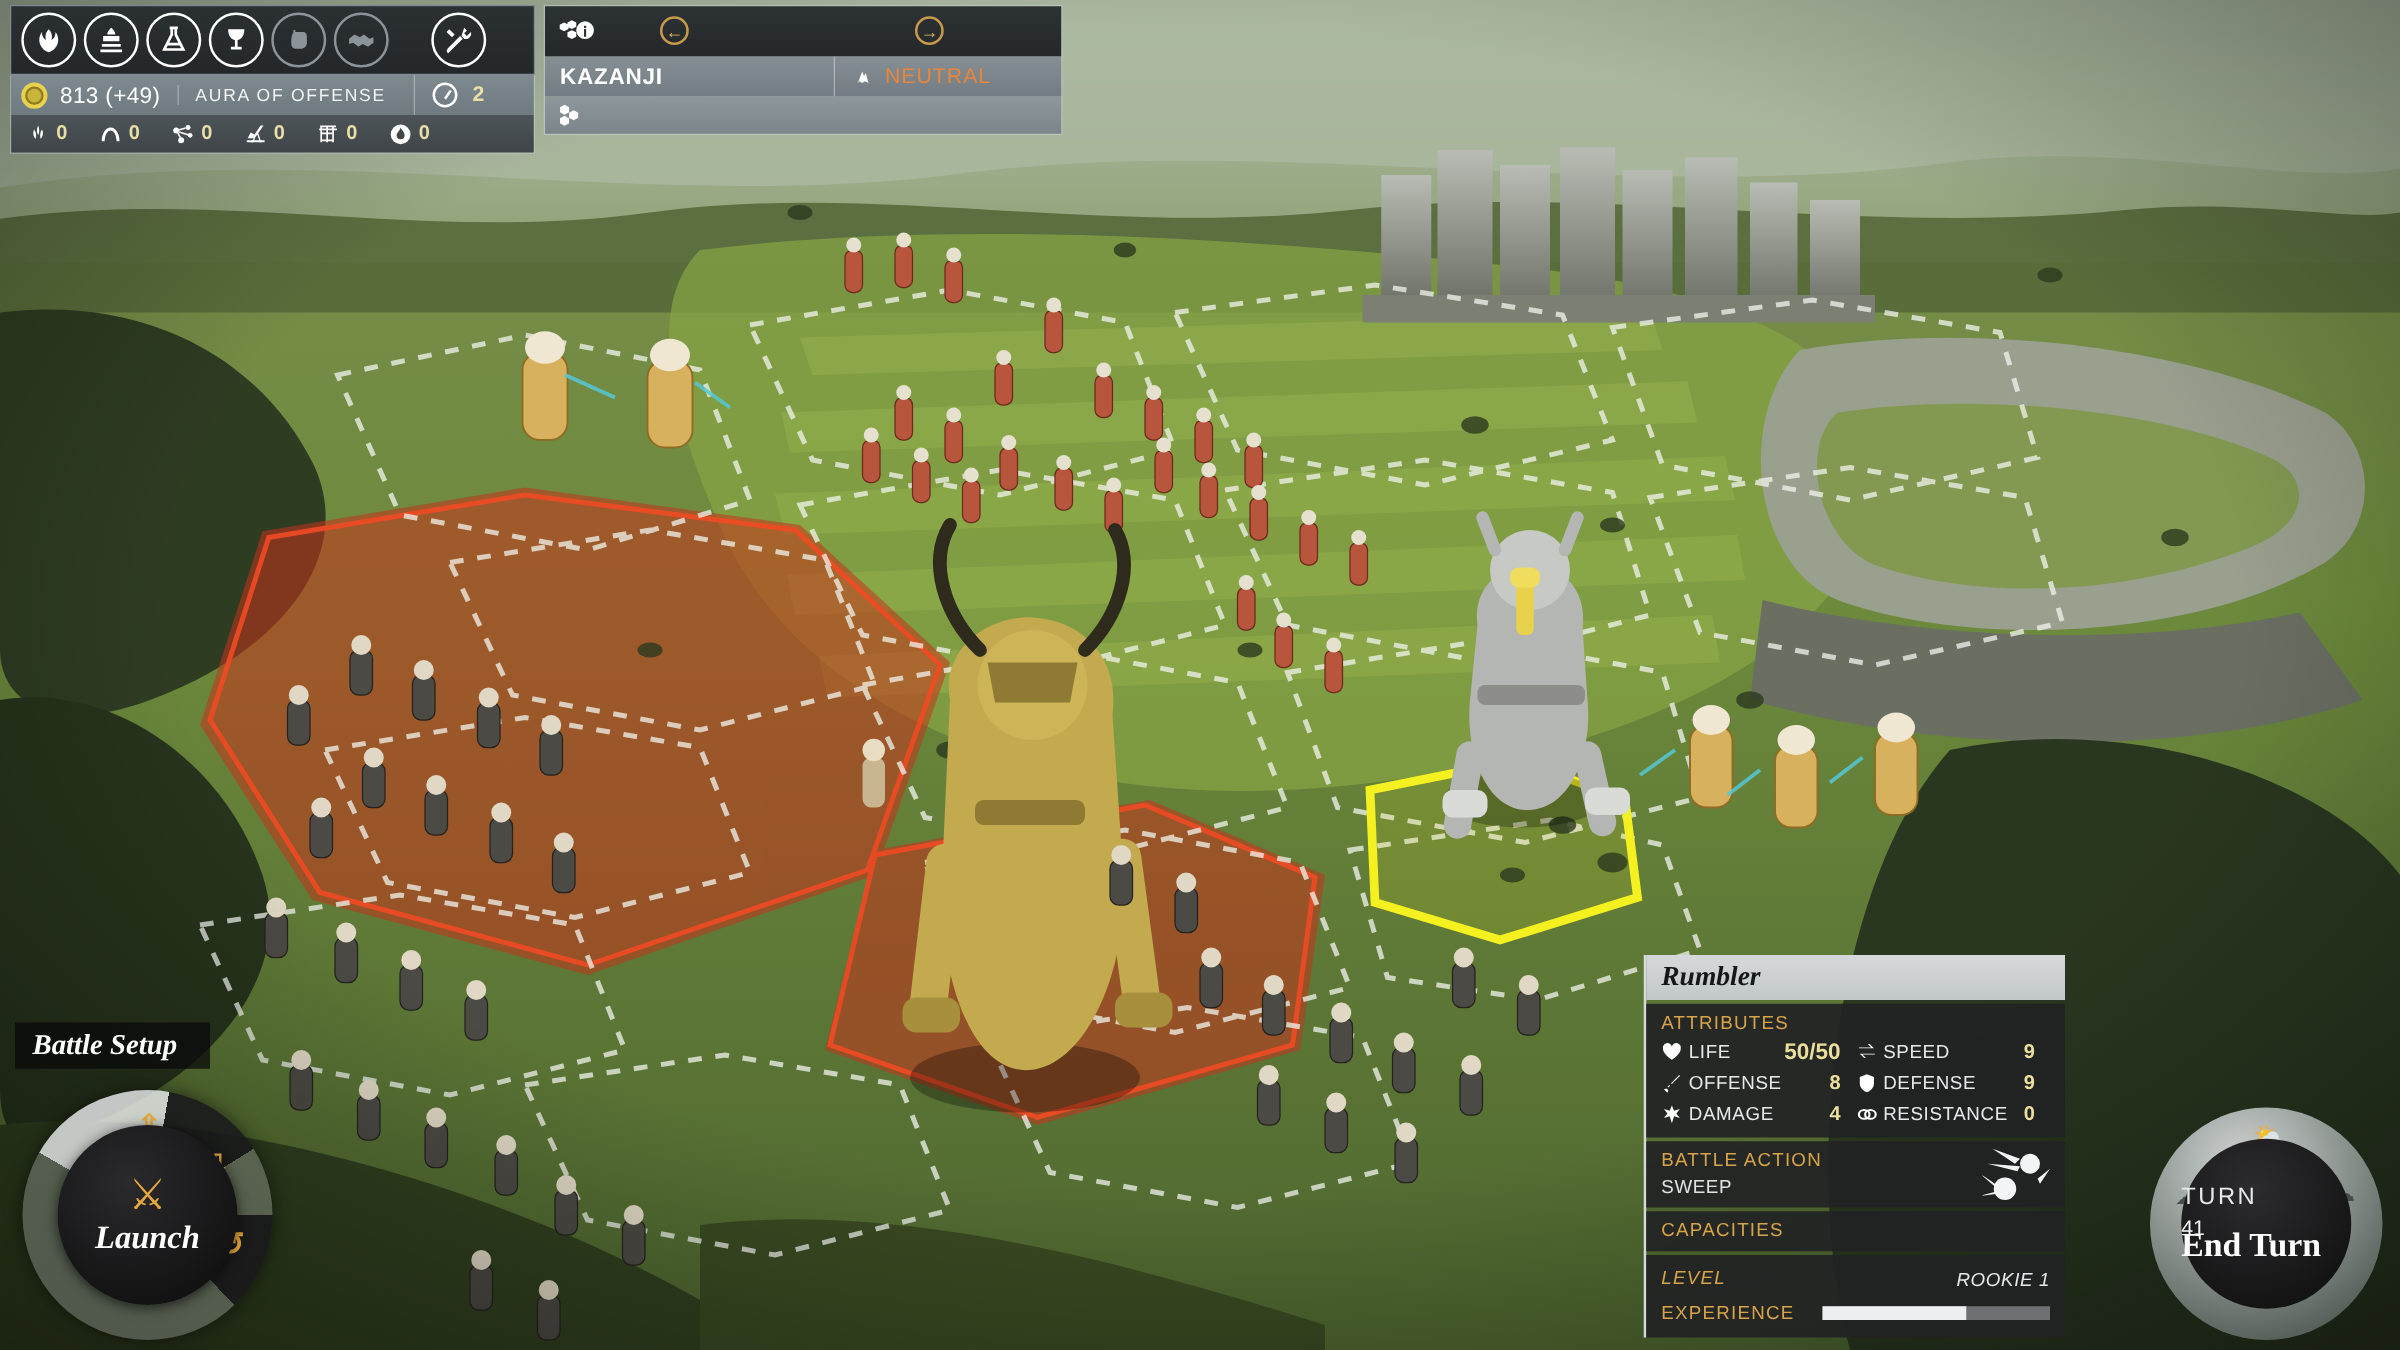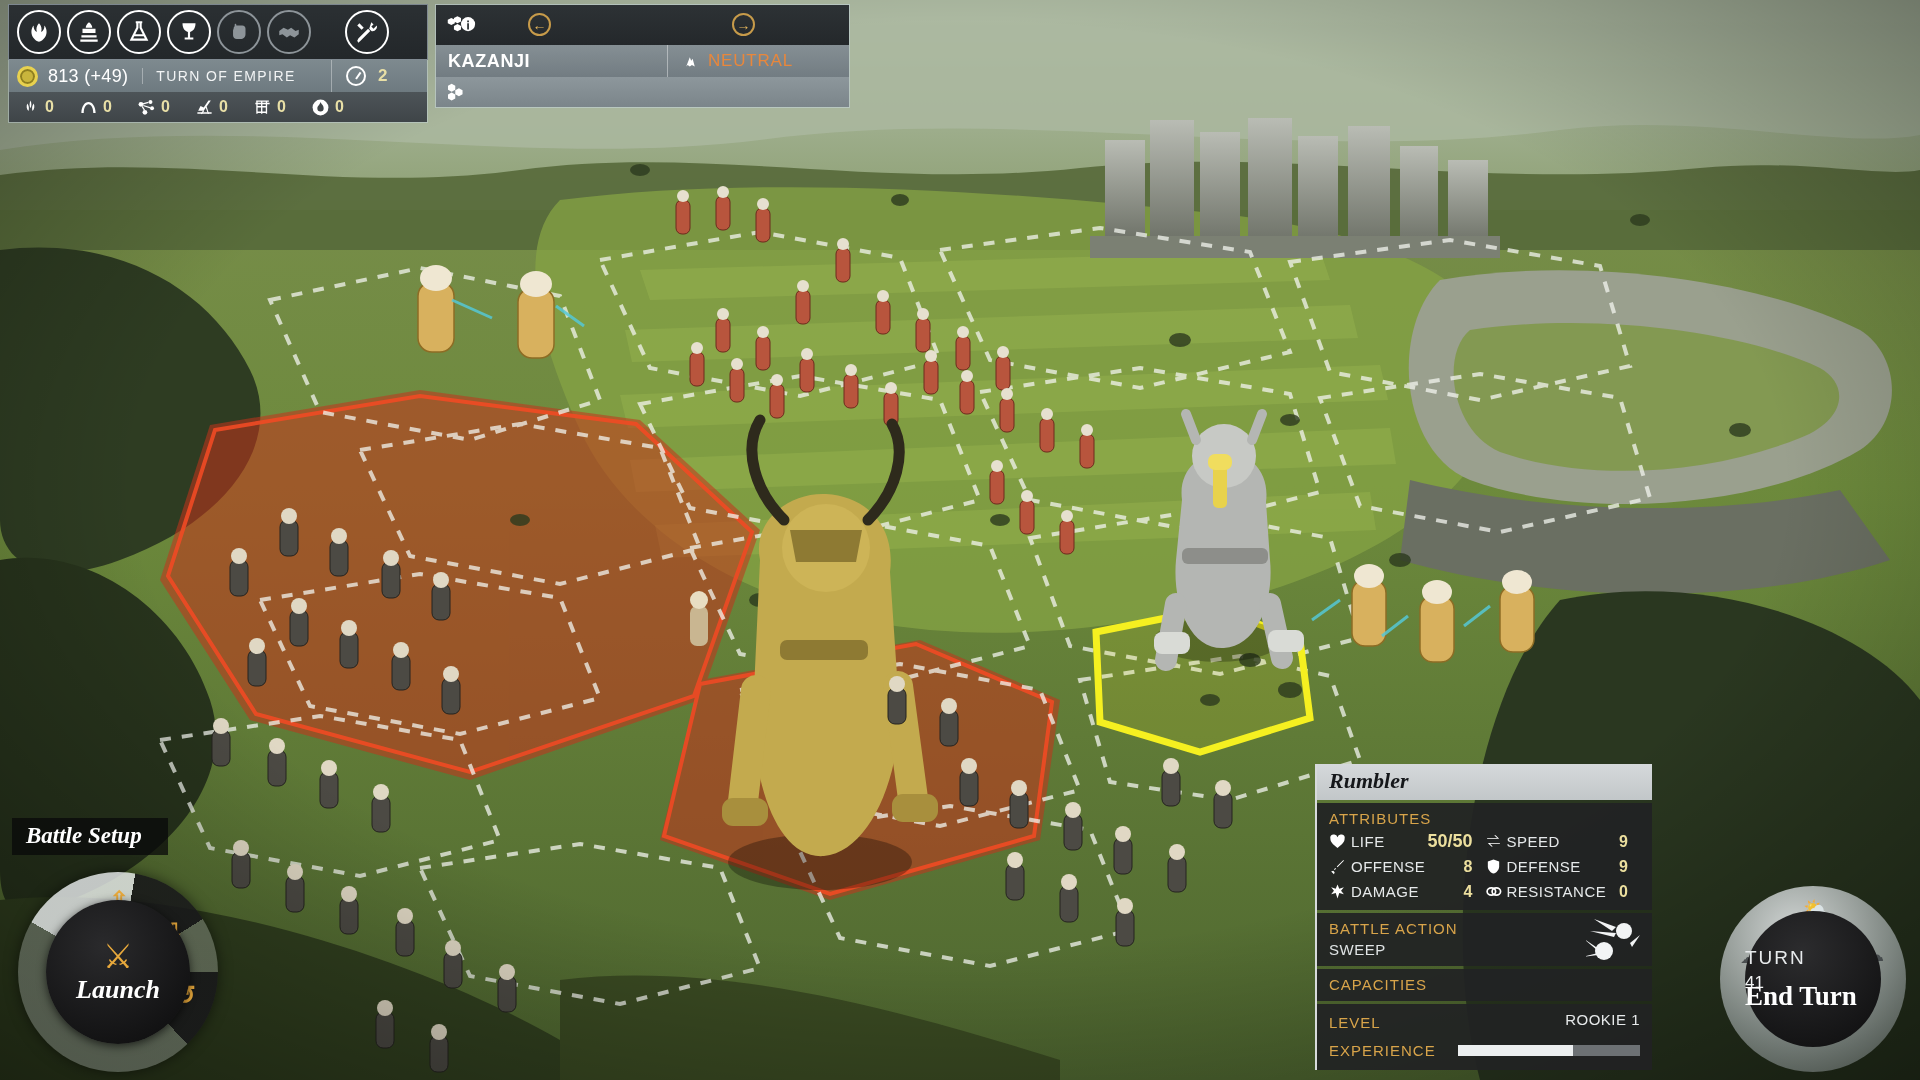--- a/index.html
+++ b/index.html
@@ -194,21 +194,21 @@
   .attr { display: flex; align-items: center; height: 25px; }
   .attr .ai { width: 22px; display:flex; align-items:center; }
   .attr .ai svg { width: 17px; height: 17px; fill: #fff; }
   .attr .an { color: #e6e9ea; letter-spacing: .5px; flex: 1; font-size: 15px; }
   .attr .av { color: #ecdf9e; font-weight: bold; font-size: 16px; padding-right: 12px; }
   .attr.wide .av { font-size: 18px; }
   .battle-sec { position: relative; }
   .battle-action-name { color: #dfe3e4; padding: 2px 12px; letter-spacing: .5px; }
   .comet-ico { position: absolute; right: 10px; top: 4px; width: 56px; height: 48px; }
   .comet-ico svg { width: 56px; height: 48px; fill: #f2f4f5; }
-  .lvl-row { display: flex; align-items: flex-start; justify-content: space-between; padding: 3px 12px; }
+  .lvl-row { display: flex; align-items: flex-end; justify-content: space-between; padding: 3px 12px; font-style: italic; }
   .lvl-val { color: #e6e9ea; font-size: 15px; letter-spacing: .5px; }
   .xp-row { display: flex; align-items: center; padding: 3px 12px; gap: 10px; }
   .xp-bar { flex: 1; height: 11px; background: #6d7174; position: relative; }
   .xp-fill { position: absolute; left: 0; top: 0; bottom: 0; background: #eceff0; }
 </style>
 </head>
 <body>
 
 <div id="map">
 <svg viewBox="0 0 1920 1080" preserveAspectRatio="none">
@@ -550,21 +550,21 @@
       <svg viewBox="0 0 24 24">
         <path fill="currentColor" d="M4 18l9-9 2 2-9 9-2 2-1-2 1-2zM16 3l2 2-2 2 2 2 3-3c1 3-2 6-5 5l-2-2 2-6zM5 4l4 4-2 2-4-4 2-2z"></path>
       </svg>
     </div>
   </div>
 
   <div class="res-rows">
     <div class="res-top">
       <div class="coin"></div>
       <span class="gold-amount">813 (+49)</span>
-      <span class="aura-label">TURN OF EMPIRE</span>
+      <span class="aura-label">AURA OF OFFENSE</span>
       <div class="turn-box">
         <span class="clock-ico"></span>
         <span class="turn-count">2</span>
       </div>
     </div>
     <div class="res-bottom">
       <div class="res-cell">
         <svg viewBox="0 0 24 24">
           <path d="M12 3c1.5 3 1.5 7 0 10-1.5-3-1.5-7 0-10zM8 7c2 2.5 2.5 6.5 1.5 9.5C7 14.5 6.5 10 8 7zM16 7c1.5 3 1 7.5-1.5 9.5C13.5 13.5 14 9.5 16 7z"></path>
         </svg>

